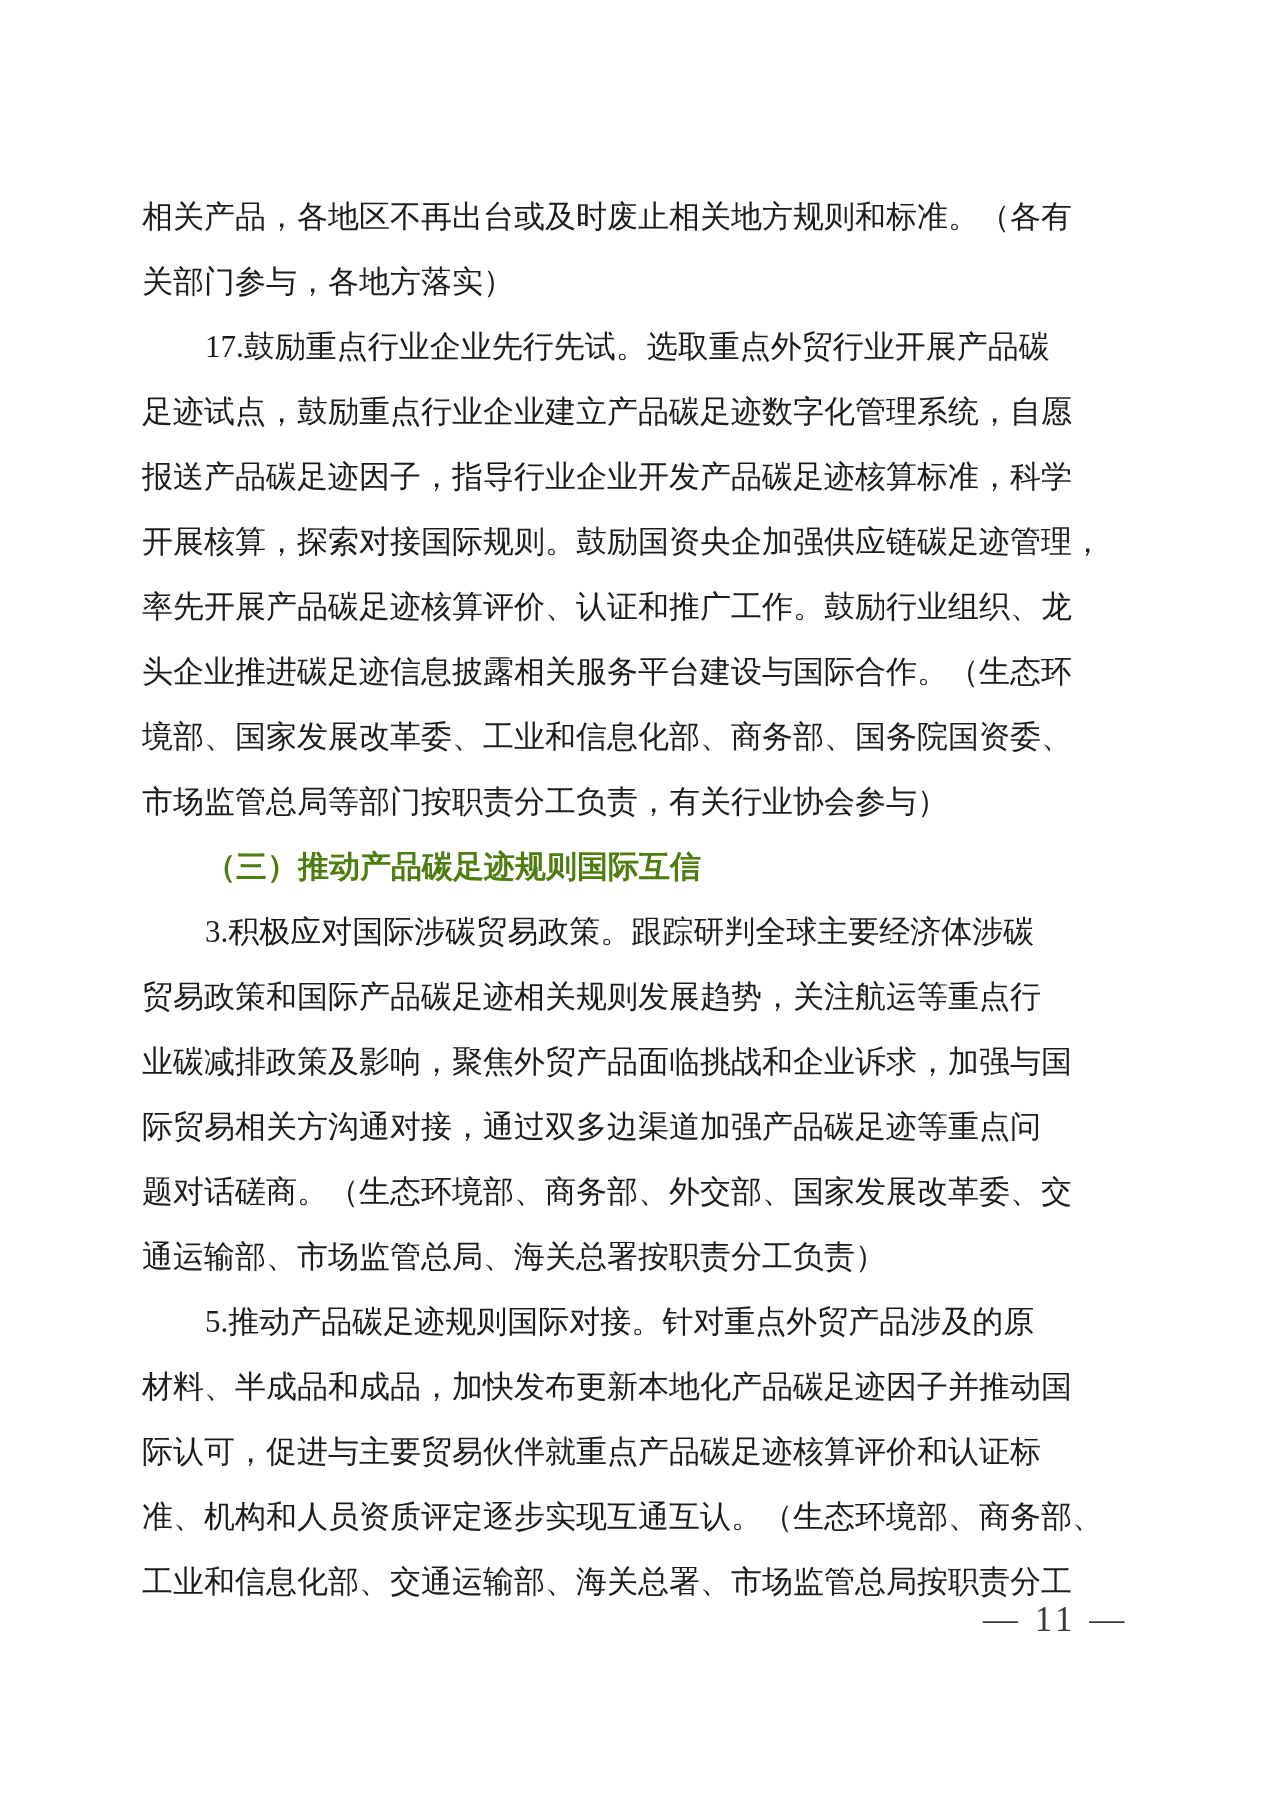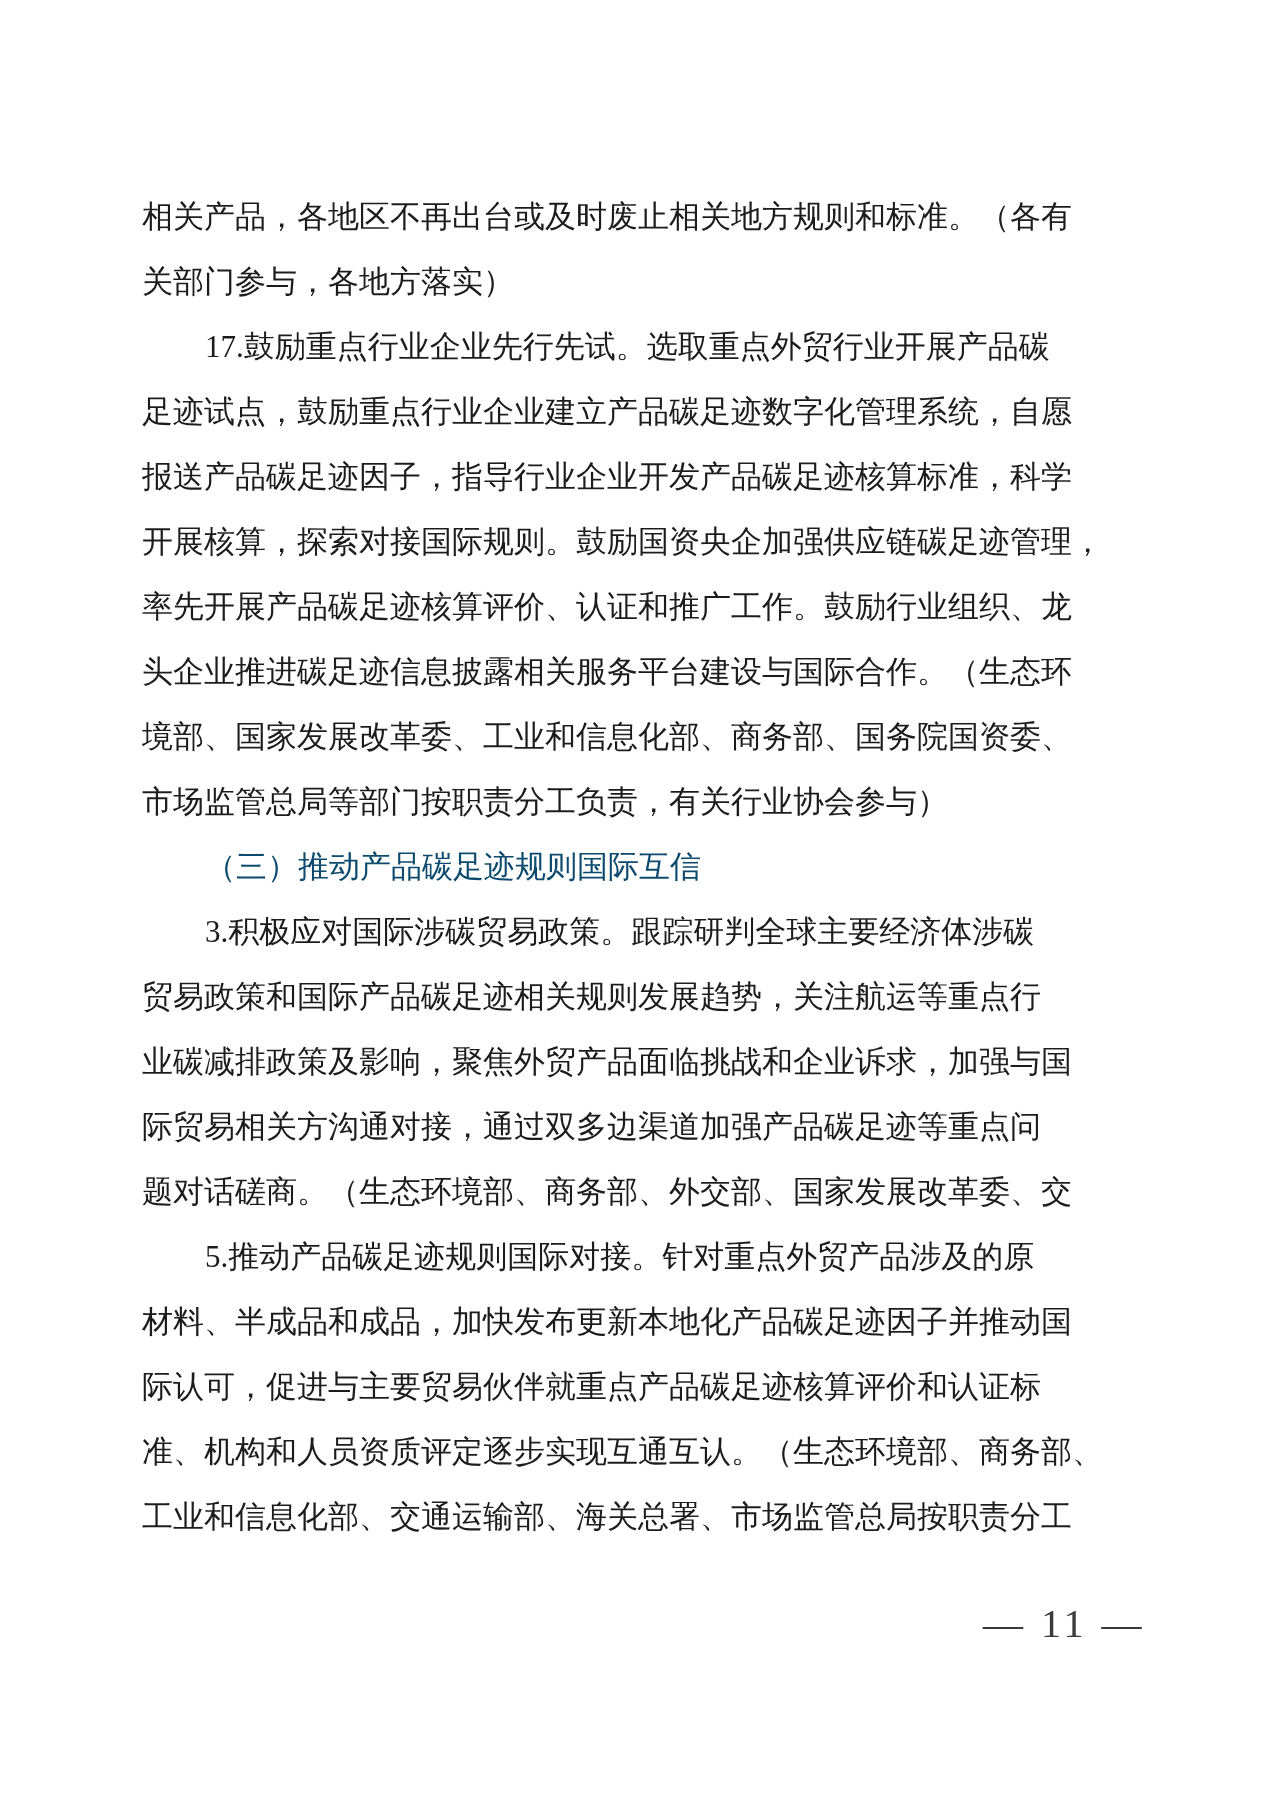--- a/index.html
+++ b/index.html
@@ -29,28 +29,28 @@
     align-items: center;
     white-space: nowrap;
   }
   .line.fill {
     justify-content: space-between;
   }
   .line.indent {
     padding-left: 63px;
   }
   .line.bold {
-    font-weight: 400;
-    color: #0c4a6e;
+    font-weight: 700;
+    color: #4d7c0f;
   }
   .footer-pagenum {
     position: absolute;
     left: 983px;
     top: 1600px;
-    font-size: 40px;
+    font-size: 35px;
     color: #3a3a3a;
     letter-spacing: 4px;
     white-space: nowrap;
   }
 </style>
 </head>
 <body>
 
 <div class="page">
   <div class="doc-body">
@@ -459,20 +459,21 @@
         <span>国</span>
         <span>家</span>
         <span>发</span>
         <span>展</span>
         <span>改</span>
         <span>革</span>
         <span>委</span>
         <span>、</span>
         <span>交</span>
       </div>
+      <div class="line">通运输部、市场监管总局、海关总署按职责分工负责）</div>
       <div class="line fill indent">
         <span>5.</span>
         <span>推</span>
         <span>动</span>
         <span>产</span>
         <span>品</span>
         <span>碳</span>
         <span>足</span>
         <span>迹</span>
         <span>规</span>

